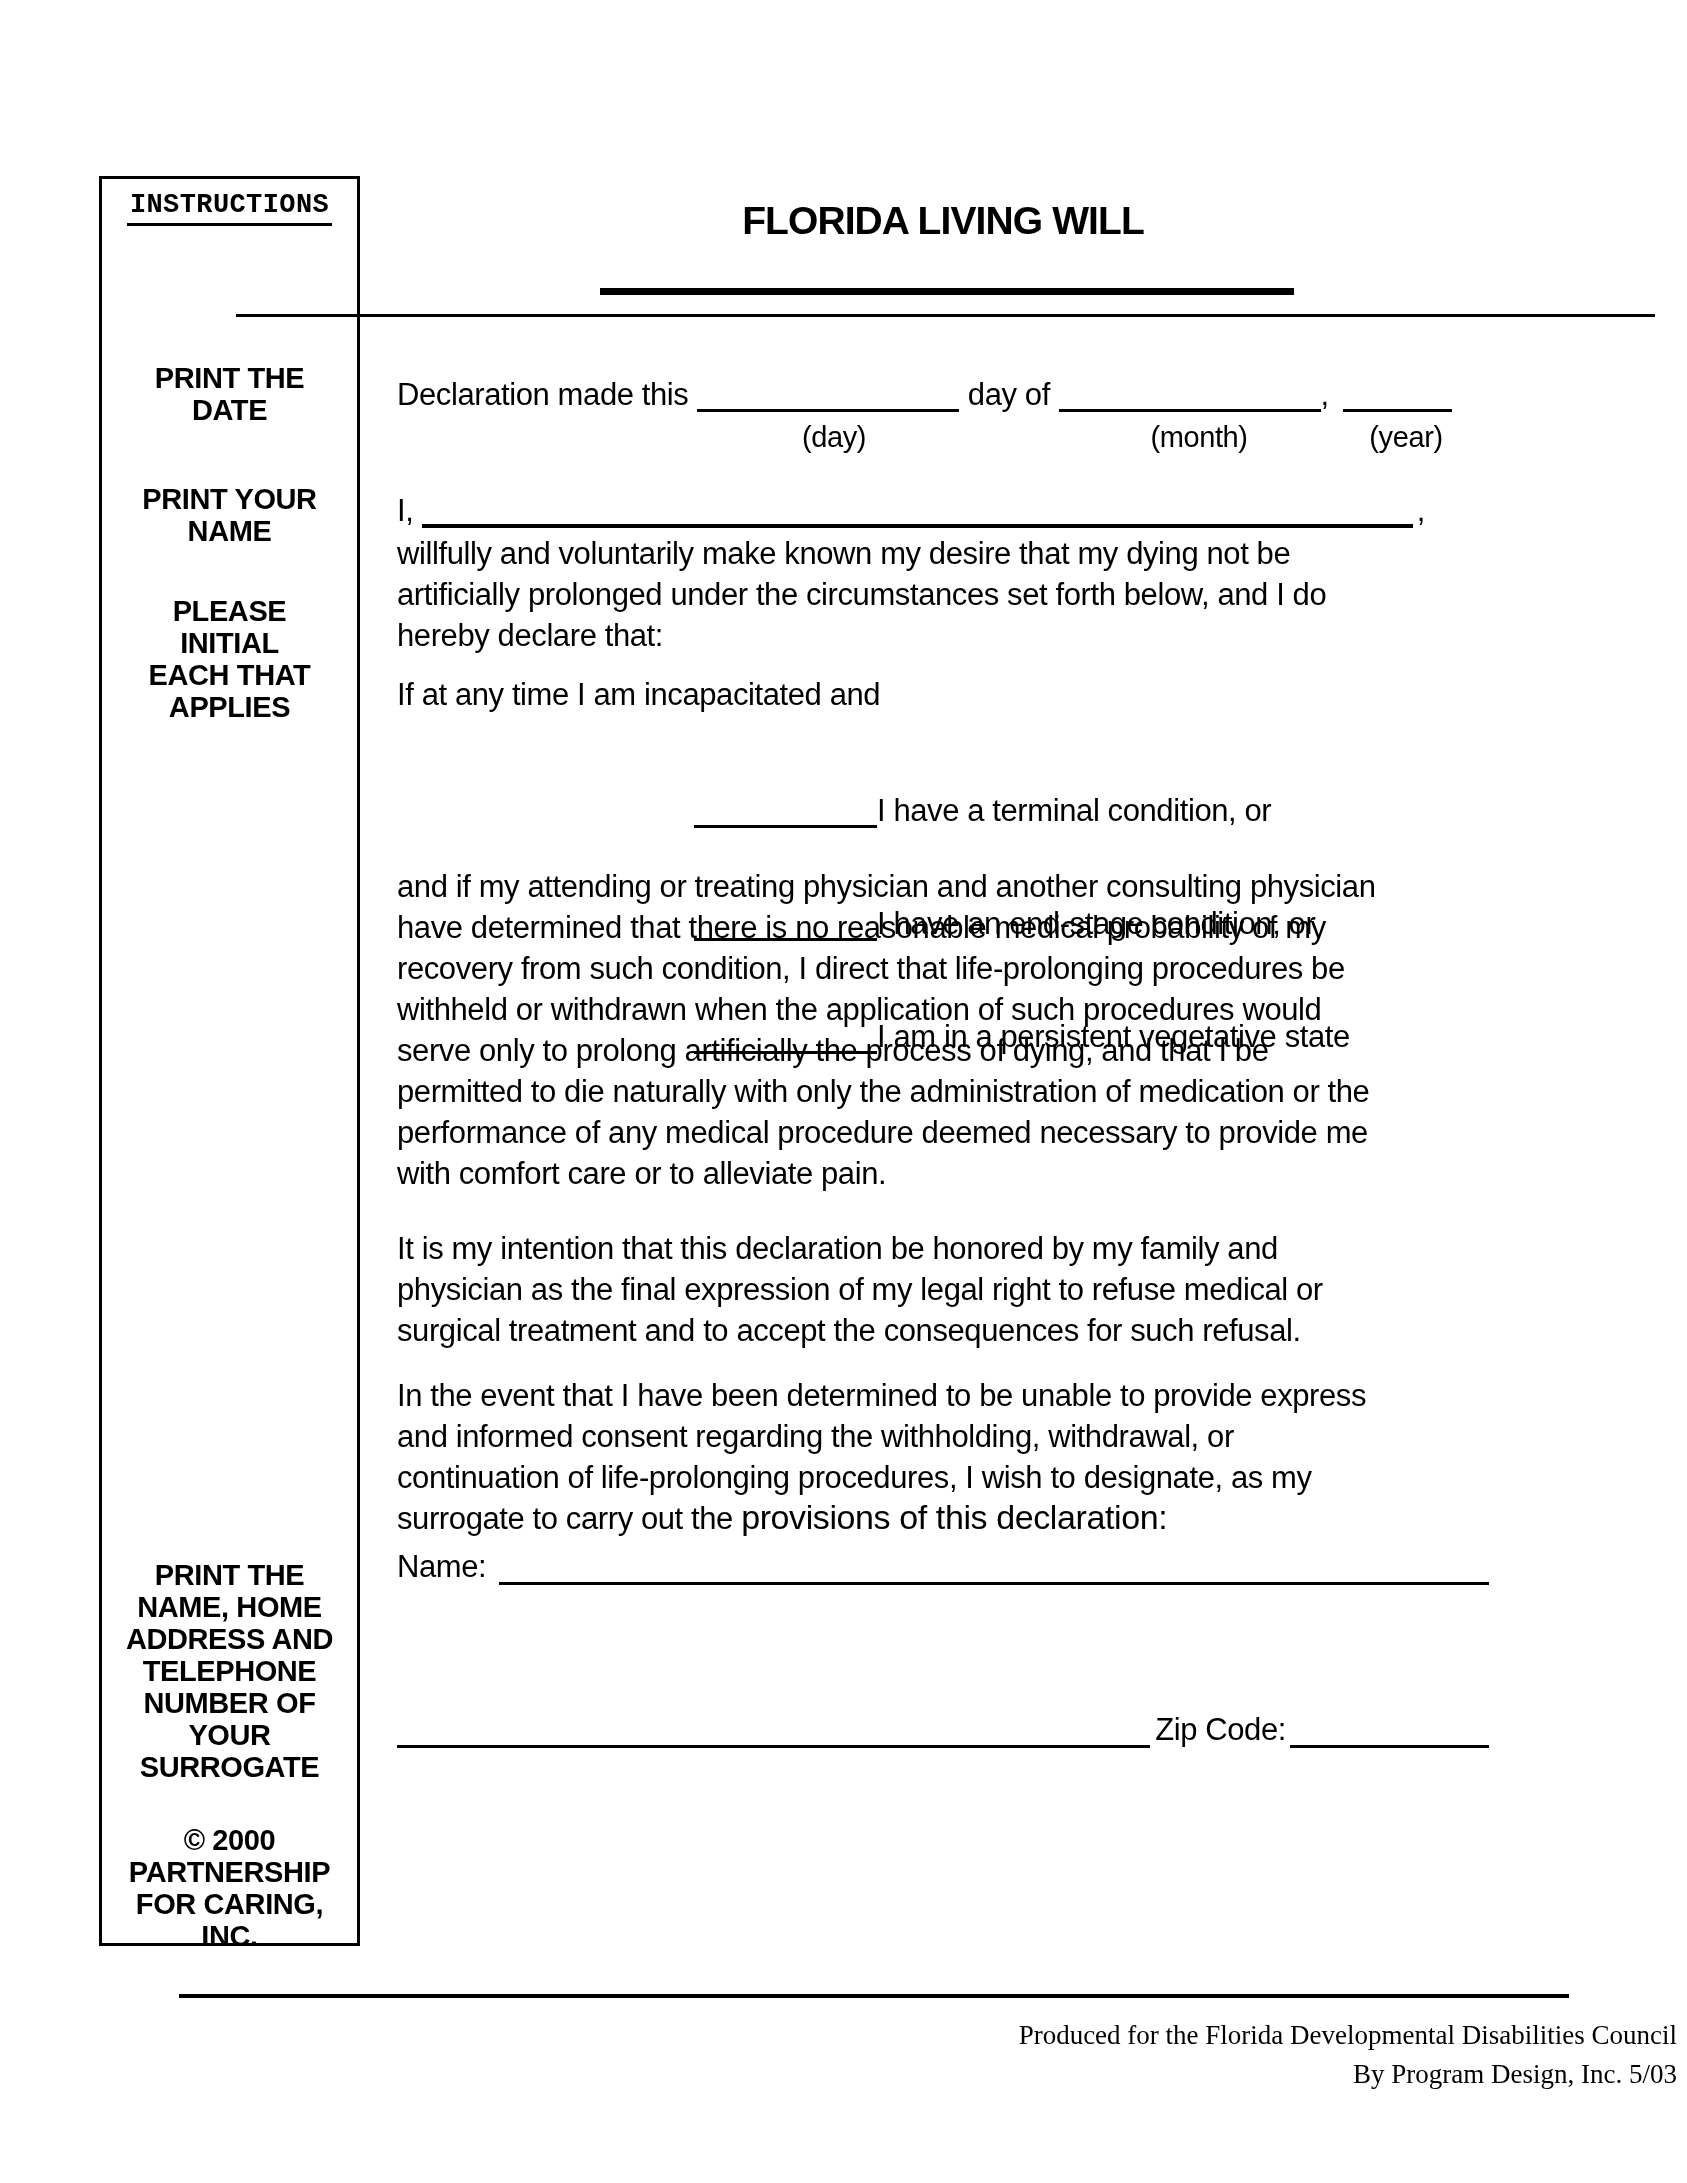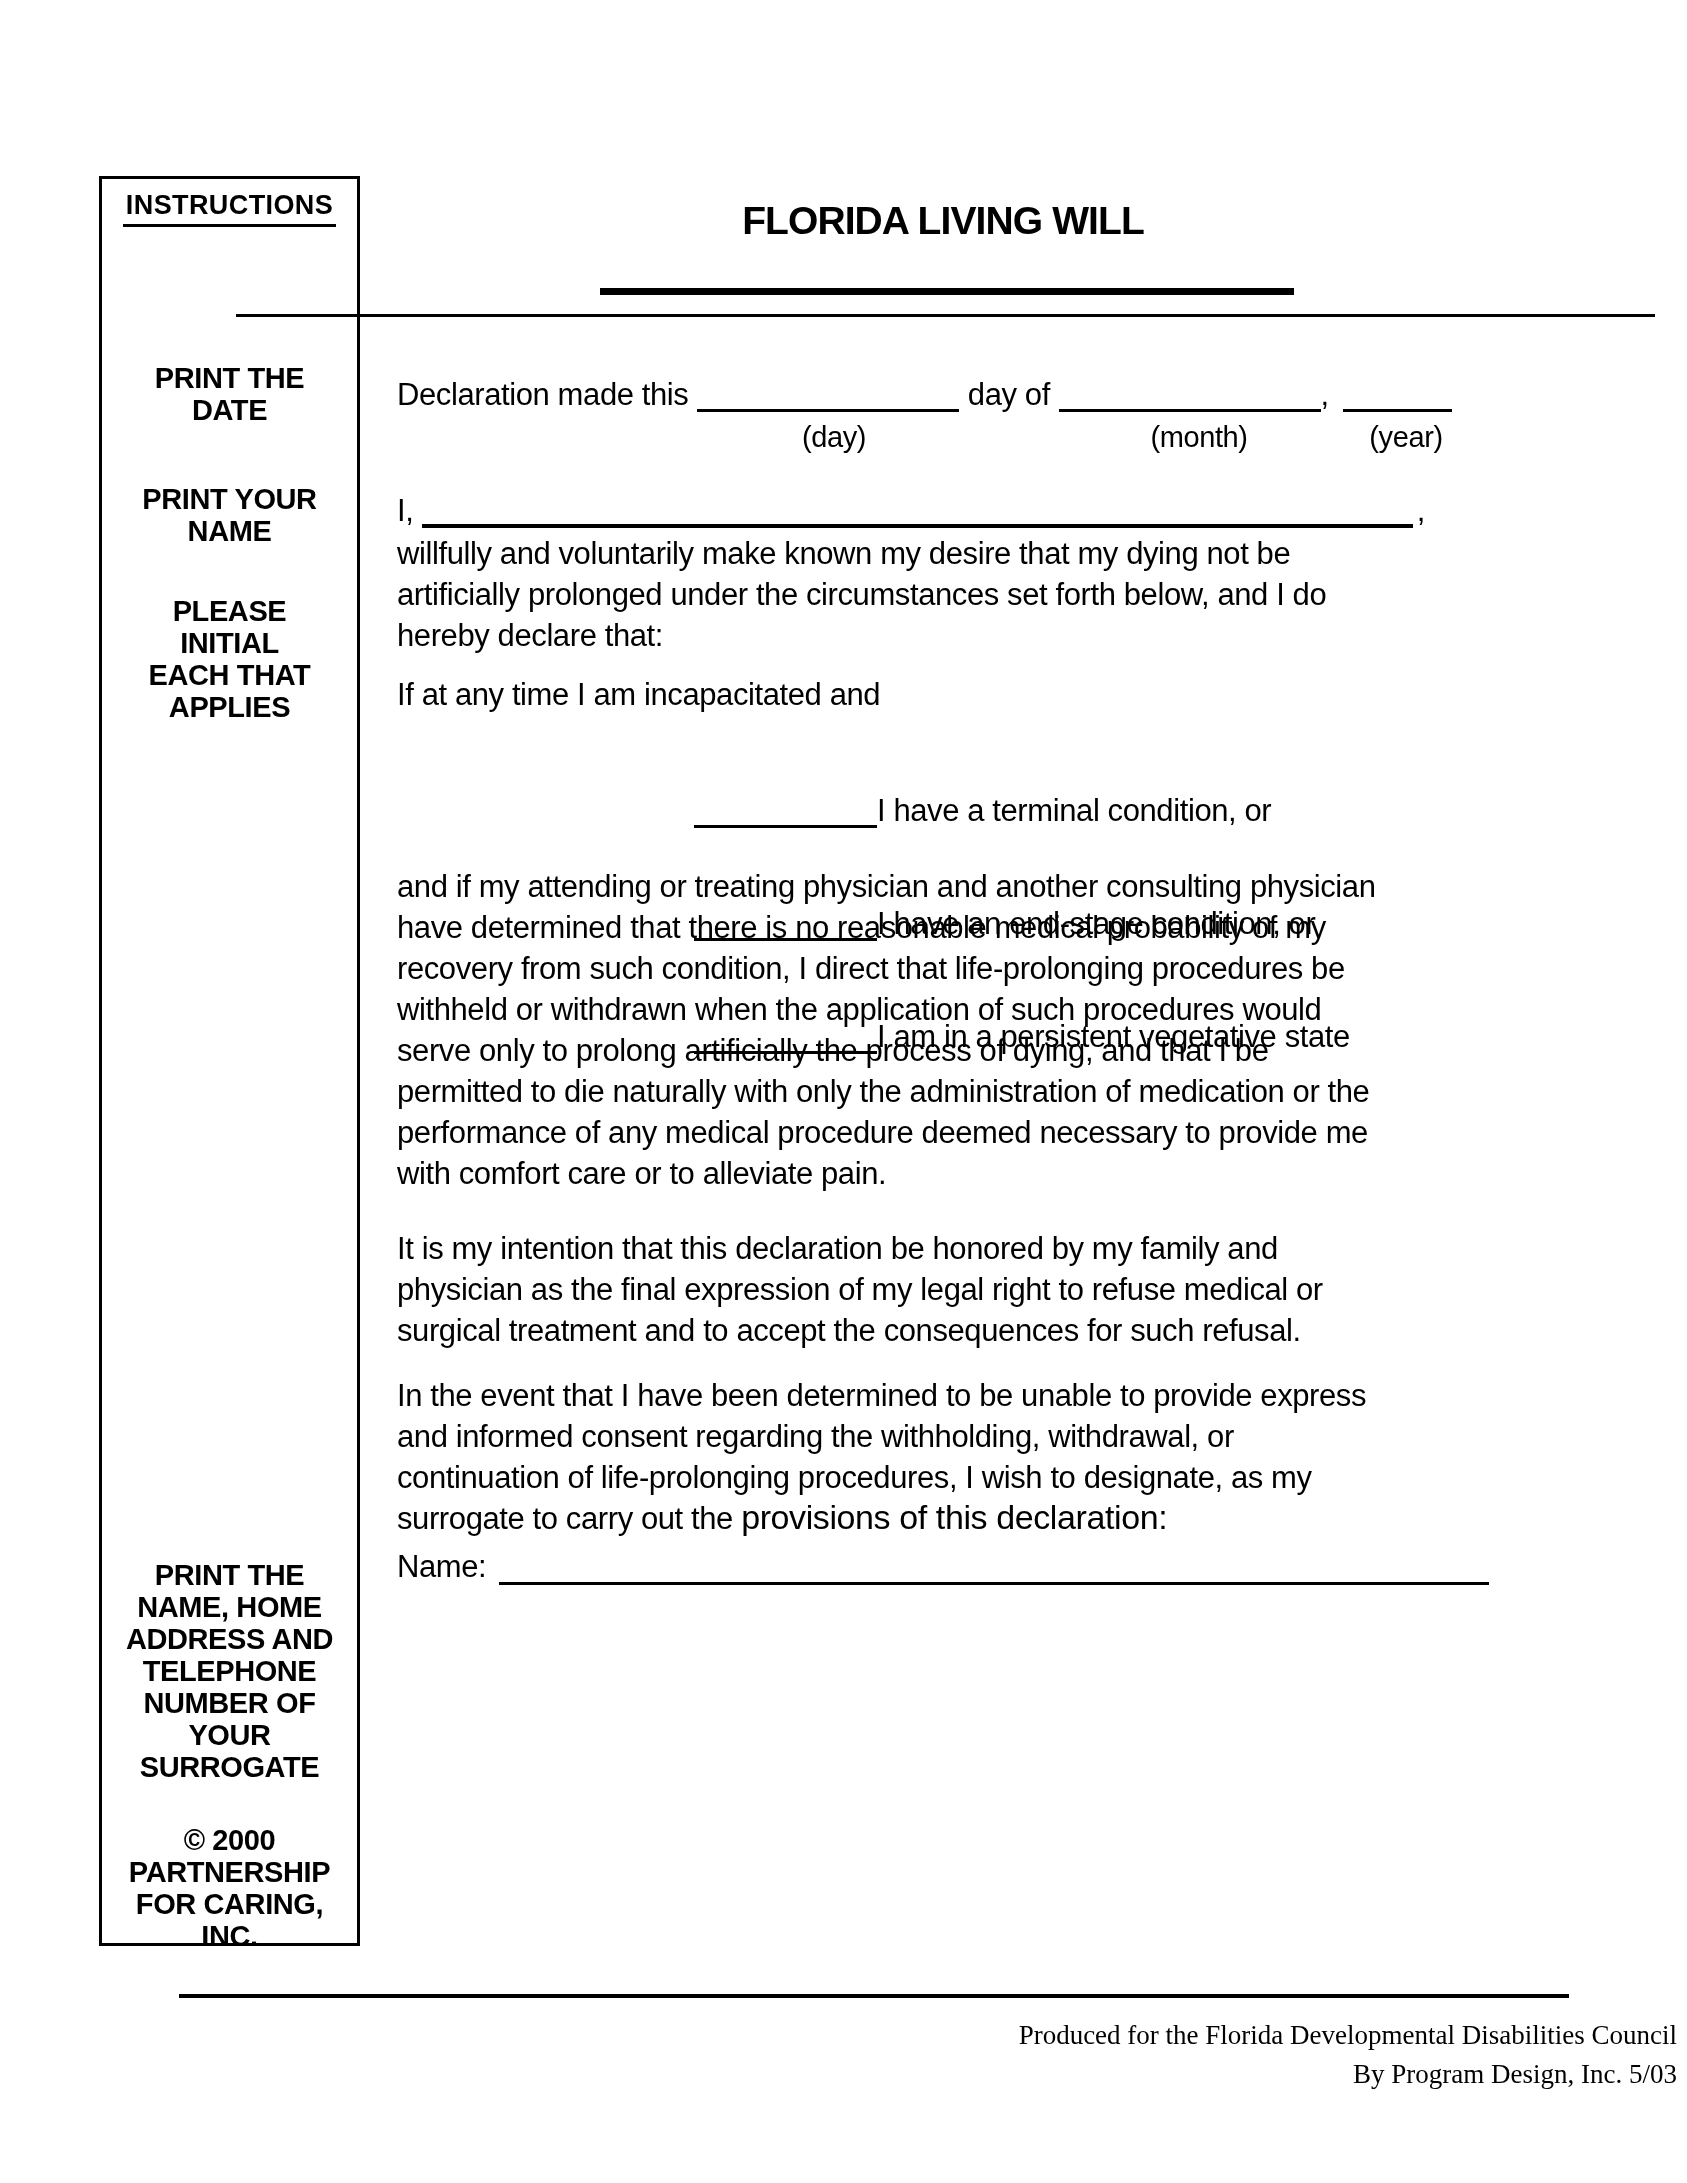--- a/index.html
+++ b/index.html
@@ -18,20 +18,21 @@
   .sidebar {
     position: absolute;
     left: 99px; top: 176px;
     width: 261px; height: 1770px;
     border: 3.5px solid #000;
   }
   .sb-heading {
     position: absolute;
     left: 0; right: 0; top: 10.5px;
     text-align: center;
+    font-family: Liberation Mono, monospace;
   }
   .sb-heading span {
     display: inline-block;
     font-size: 27px; font-weight: bold;
     letter-spacing: 0.4px;
     border-bottom: 3.5px solid #000;
     padding: 0 2.6px 3.5px 2.6px;
   }
   .sb-item {
     position: absolute;
@@ -191,20 +192,25 @@
 and informed consent regarding the withholding, withdrawal, or
 continuation of life-prolonging procedures, I wish to designate, as my</div>
     <div class="block" style="top:1498px"><span>surrogate to carry out the </span><span class="small-i">provisions of this declaration:</span></div>
 
     <div class="field-row" style="top:1541px">
       <span>Name:</span>
       <span class="blank-f grow"></span>
     </div>
 
 
+    <div class="field-row" style="top:1704px">
+      <span class="blank-f" style="flex:0 0 753px;margin-left:0"></span>
+      <span style="margin-left:5.2px">Zip Code:</span>
+      <span class="blank-f grow" style="margin-left:3.5px"></span>
+    </div>
 
 
   </div>
 
   <div class="footer-rule"></div>
   <div class="footer">
     <div>Produced for the Florida Developmental Disabilities Council</div>
     <div>By Program Design, Inc. 5/03</div>
   </div>
 

